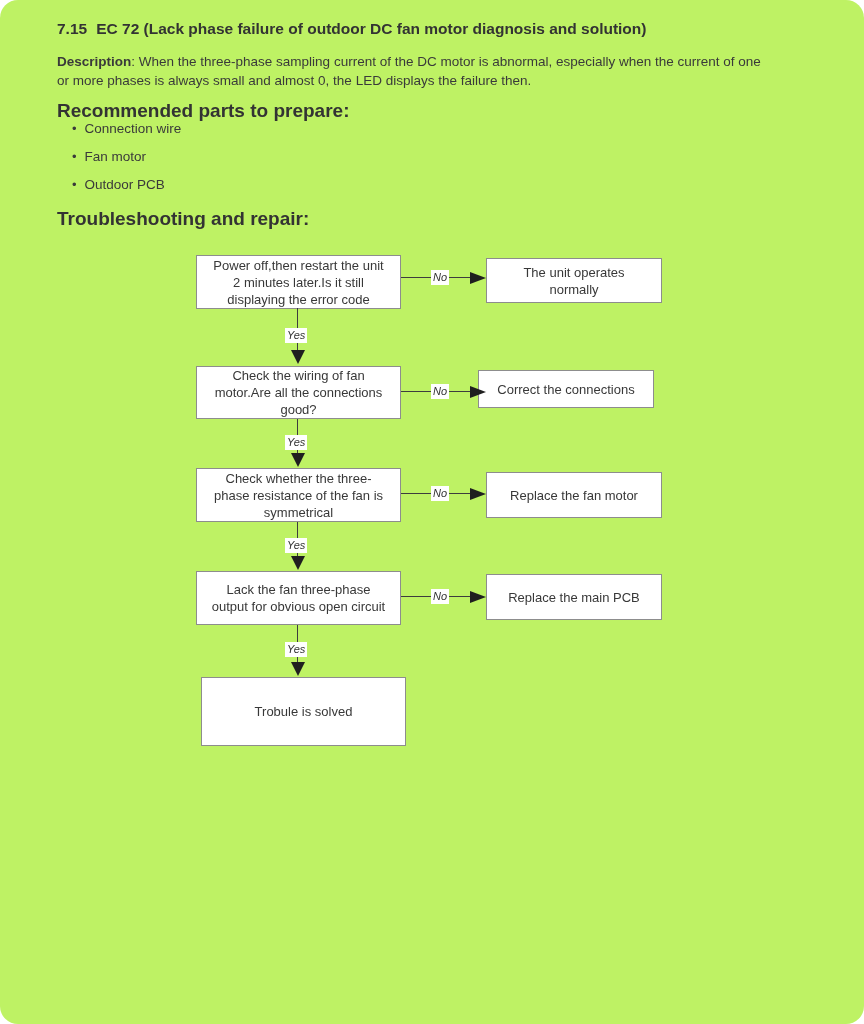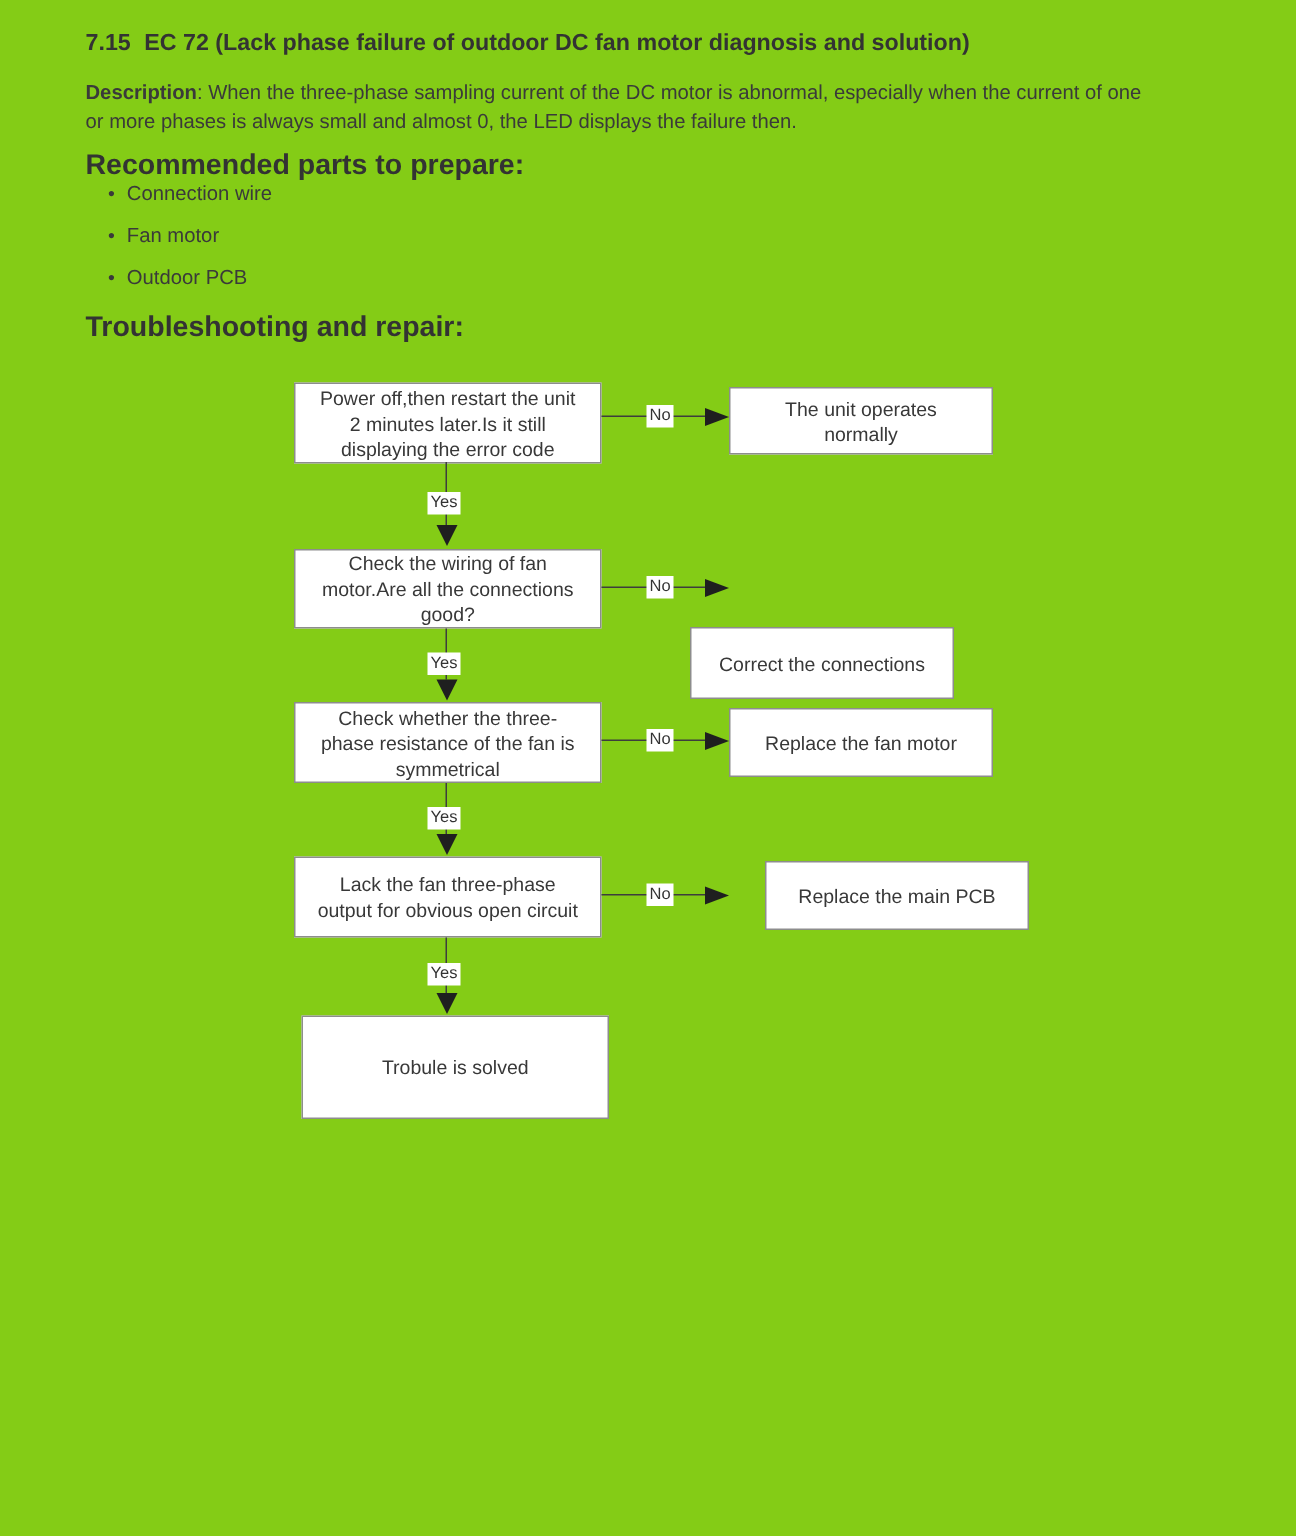--- a/index.html
+++ b/index.html
@@ -1,17 +1,17 @@
 <!DOCTYPE html>
 <html><head>
 <meta charset="utf-8">
 <style>
   html,body{margin:0;padding:0;background:#ffffff;}
-  .page{position:relative;width:864px;height:1024px;background:#84cc16;overflow:hidden;
-        font-family:"Liberation Sans",sans-serif;color:#3a3a3a;}
+  .page{position:relative;width:864px;height:1024px;background:#bef264;overflow:hidden;
+        font-family:"Liberation Sans",sans-serif;color:#3a3a3a;border-radius:18px;}
   .abs{position:absolute;}
   .h1{left:57px;top:20px;font-size:15.5px;font-weight:bold;color:#333;white-space:nowrap;}
   .secnum{margin-right:9px;}
   .desc{left:57px;top:52px;width:770px;font-size:13.5px;line-height:19px;}
   .b{font-weight:bold;}
   .block{display:block;}
   .h2{left:57px;font-size:19px;font-weight:bold;color:#333;white-space:nowrap;}
   .bullets{left:72px;top:121px;list-style:none;margin:0;padding:0;font-size:13.5px;}
   .bullets li{margin-bottom:13px;line-height:15px;display:flex;align-items:center;}
   .dot{font-size:13px;margin-right:8px;line-height:15px;}
@@ -20,21 +20,21 @@
         display:flex;align-items:center;justify-content:center;text-align:center;
         font-size:13px;line-height:17px;color:#383838;}
   .ftxt span{display:block;white-space:nowrap;}
   .vline{position:absolute;width:1px;background:#3d3d3d;}
   .hline{position:absolute;height:1px;background:#3d3d3d;}
   .arrow-down{position:absolute;width:0;height:0;border-left:7px solid transparent;
               border-right:7px solid transparent;border-top:14px solid #1f1f1f;}
   .arrow-right{position:absolute;width:0;height:0;border-top:6px solid transparent;
                border-bottom:6px solid transparent;border-left:16px solid #1f1f1f;}
   .lbl{position:absolute;background:#fff;font-size:11px;line-height:15px;color:#333;
-       text-align:left;padding:0 2px;}
+       text-align:left;padding:0 2px;font-style:italic;}
 </style>
 </head>
 <body>
 
 <div class="page">
 
   <div class="abs h1">
     <span class="secnum">7.15</span><span>EC 72 (Lack phase failure of outdoor DC fan motor diagnosis and solution)</span>
   </div>
 
@@ -95,31 +95,31 @@
         <span>Trobule is solved</span>
       </div>
     </div>
 
     <div class="fbox" style="left:486px;top:258px;width:176px;height:45px;">
       <div class="ftxt">
         <span>The unit operates</span>
         <span>normally</span>
       </div>
     </div>
-    <div class="fbox" style="left:460px;top:370px;width:176px;height:48px;margin-top:48px;">
+    <div class="fbox" style="left:478px;top:370px;width:176px;height:38px;">
       <div class="ftxt">
         <span>Correct the connections</span>
       </div>
     </div>
     <div class="fbox" style="left:486px;top:472px;width:176px;height:46px;">
       <div class="ftxt">
         <span>Replace the fan motor</span>
       </div>
     </div>
-    <div class="fbox" style="left:486px;top:574px;width:176px;height:46px;margin-left:24px;">
+    <div class="fbox" style="left:486px;top:574px;width:176px;height:46px;">
       <div class="ftxt">
         <span>Replace the main PCB</span>
       </div>
     </div>
 
     <div class="hline" style="left:401px;top:277px;width:70px;"></div>
     <div class="arrow-right" style="left:470px;top:272px;"></div>
     <div class="lbl" style="left:431px;top:270px;">No</div>
 
     <div class="hline" style="left:401px;top:391px;width:70px;"></div>

